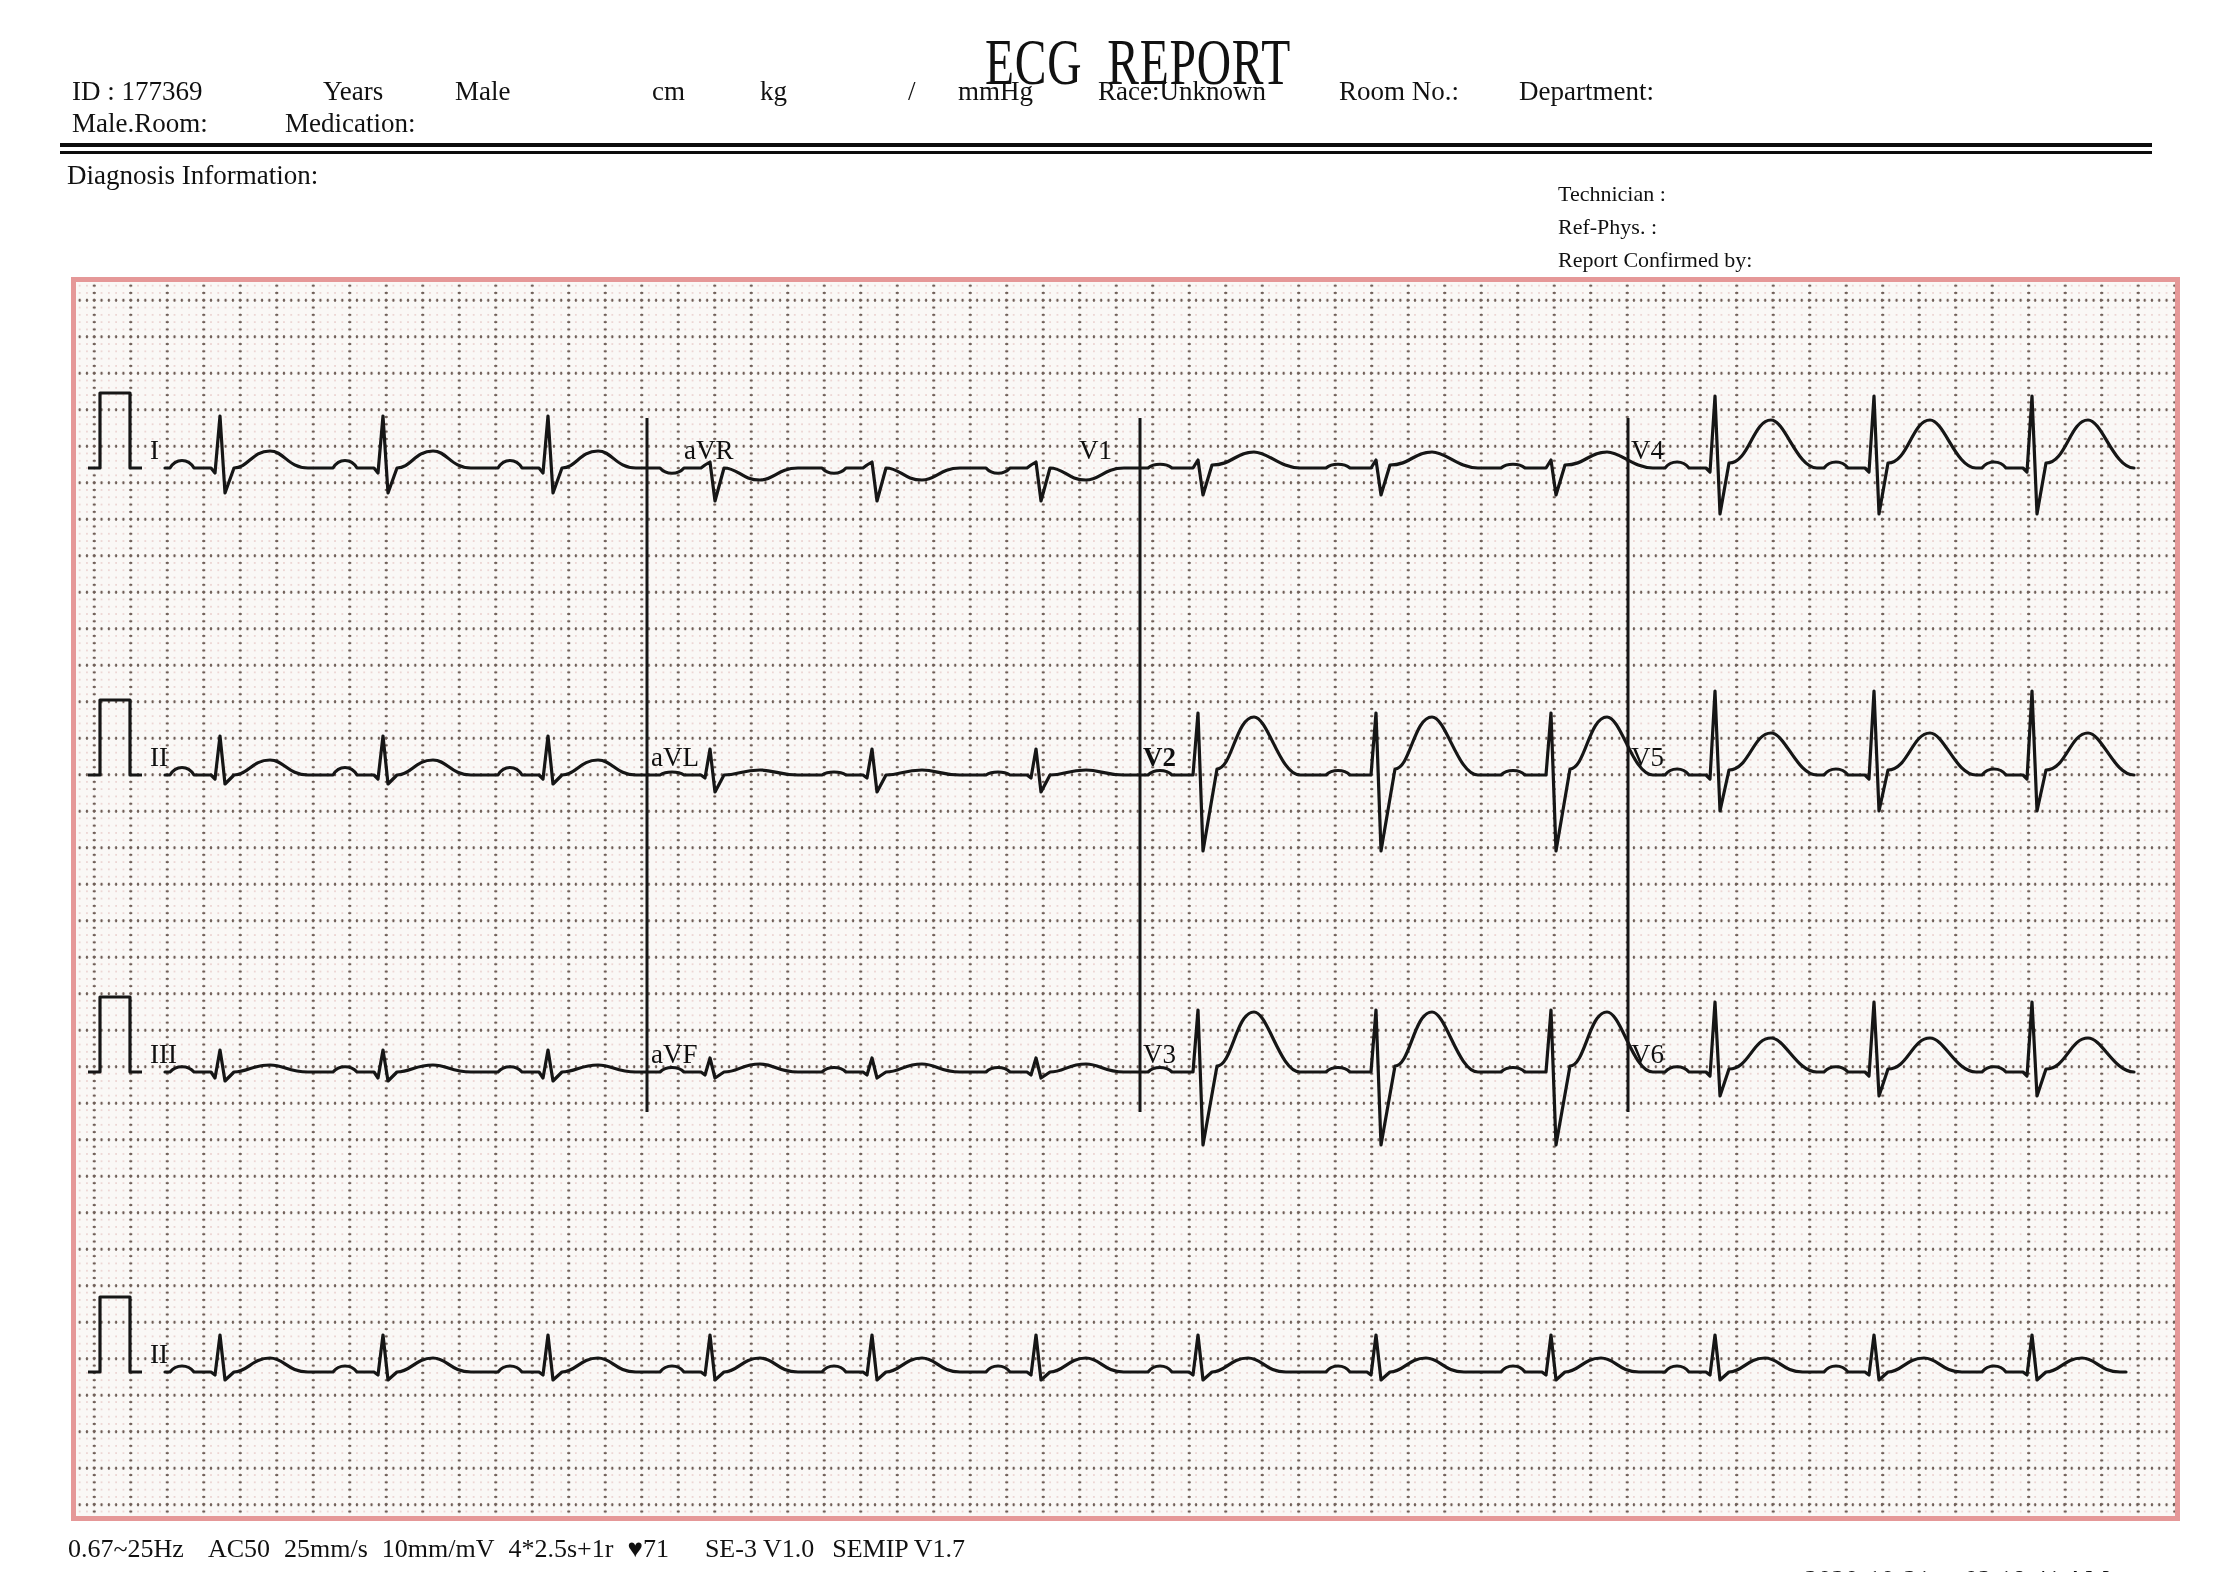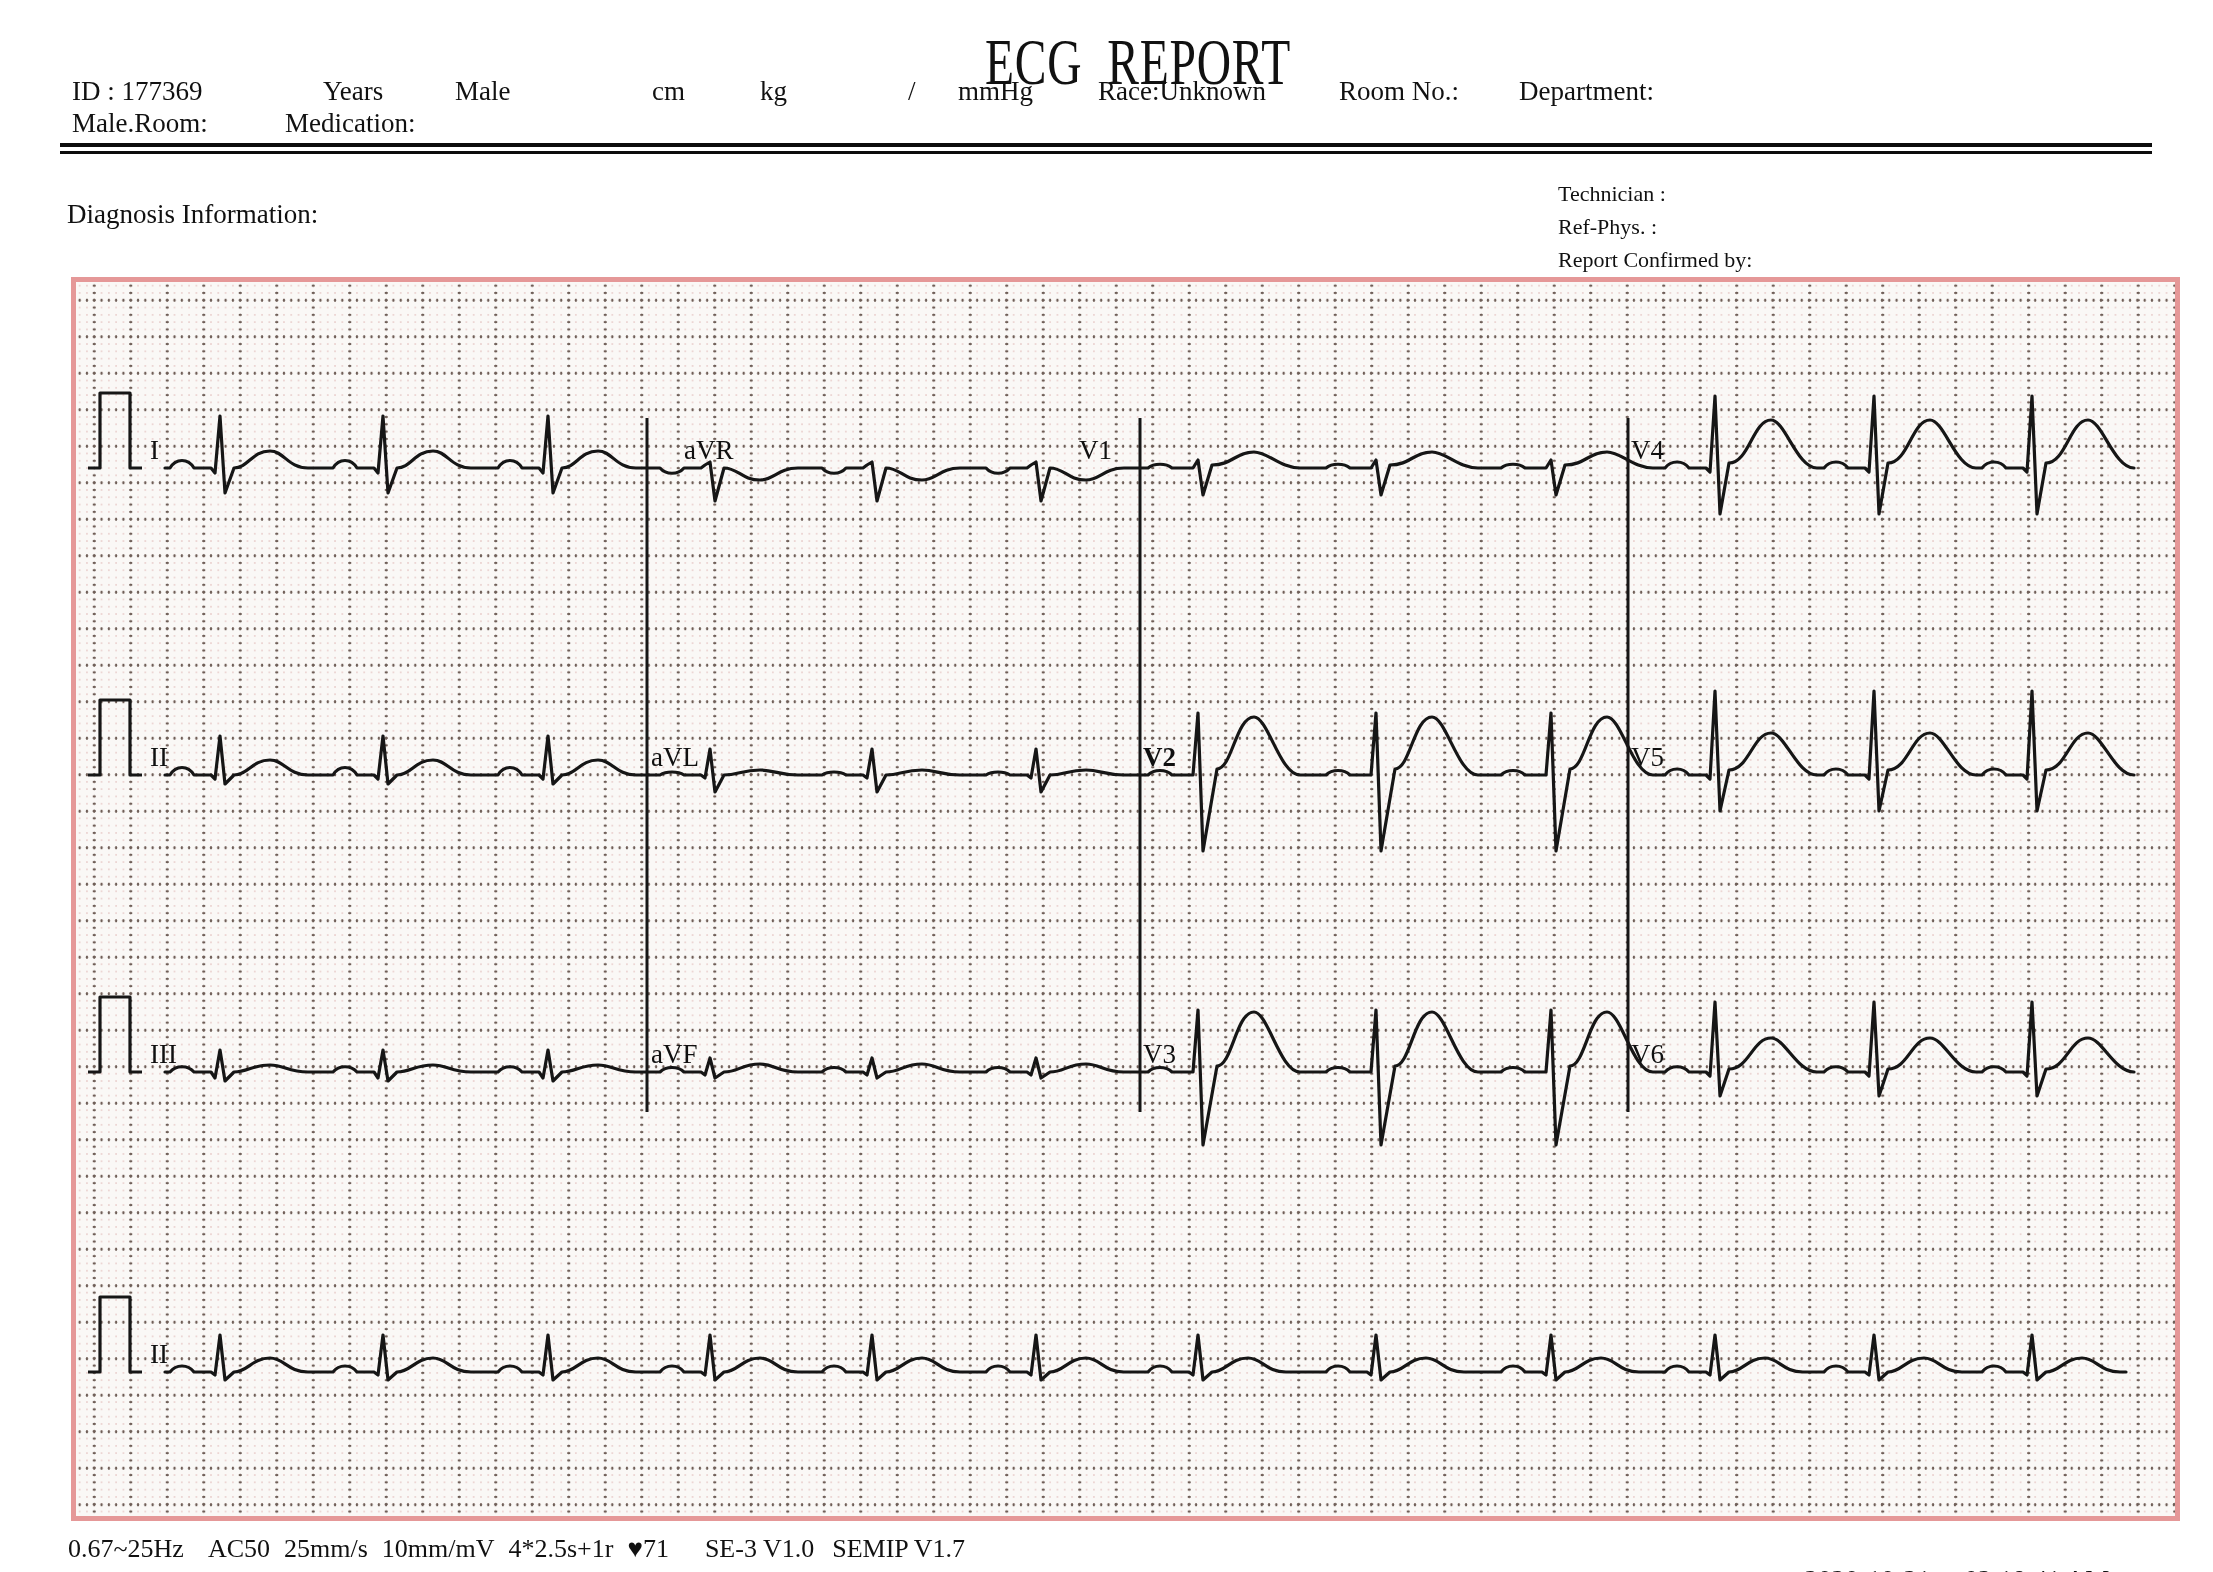--- a/index.html
+++ b/index.html
@@ -11,21 +11,21 @@
   .page-title{
     top:24px;left:1138px;font-size:66px;letter-spacing:1px;white-space:pre;
     transform:translateX(-50%) scaleX(0.72);transform-origin:center;font-weight:500;
   }
   .hfield{position:absolute;font-size:27px;white-space:pre;}
   .hrow1 .hfield{top:76px;}
   .hrow2 .hfield{top:108px;}
   .rule{position:absolute;left:60px;width:2092px;background:#0c0c0c;}
   .rule-a{top:143px;height:4px;}
   .rule-b{top:151px;height:3px;}
-  .diagnosis{top:160px;left:67px;font-size:27px;margin-top:39px;}
+  .diagnosis{top:160px;left:67px;font-size:27px;}
   .techblock div{position:absolute;left:1558px;font-size:22px;white-space:pre;}
   .tech-1{top:181px;} .tech-2{top:214px;} .tech-3{top:247px;}
   #chart{position:absolute;box-sizing:border-box;}
   #grid{position:absolute;inset:0;}
   #wavesvg{position:absolute;inset:0;}
   .lead-label{position:absolute;font-size:27px;line-height:30px;color:#101010;white-space:pre;}
   .footer-left{position:absolute;left:68px;top:1534px;font-size:26px;white-space:nowrap;}
   .ftoken{display:inline-block;margin-right:14px;}
   .ftoken:nth-child(1){margin-right:24px;}
   .ftoken:nth-child(6){margin-right:36px;}

